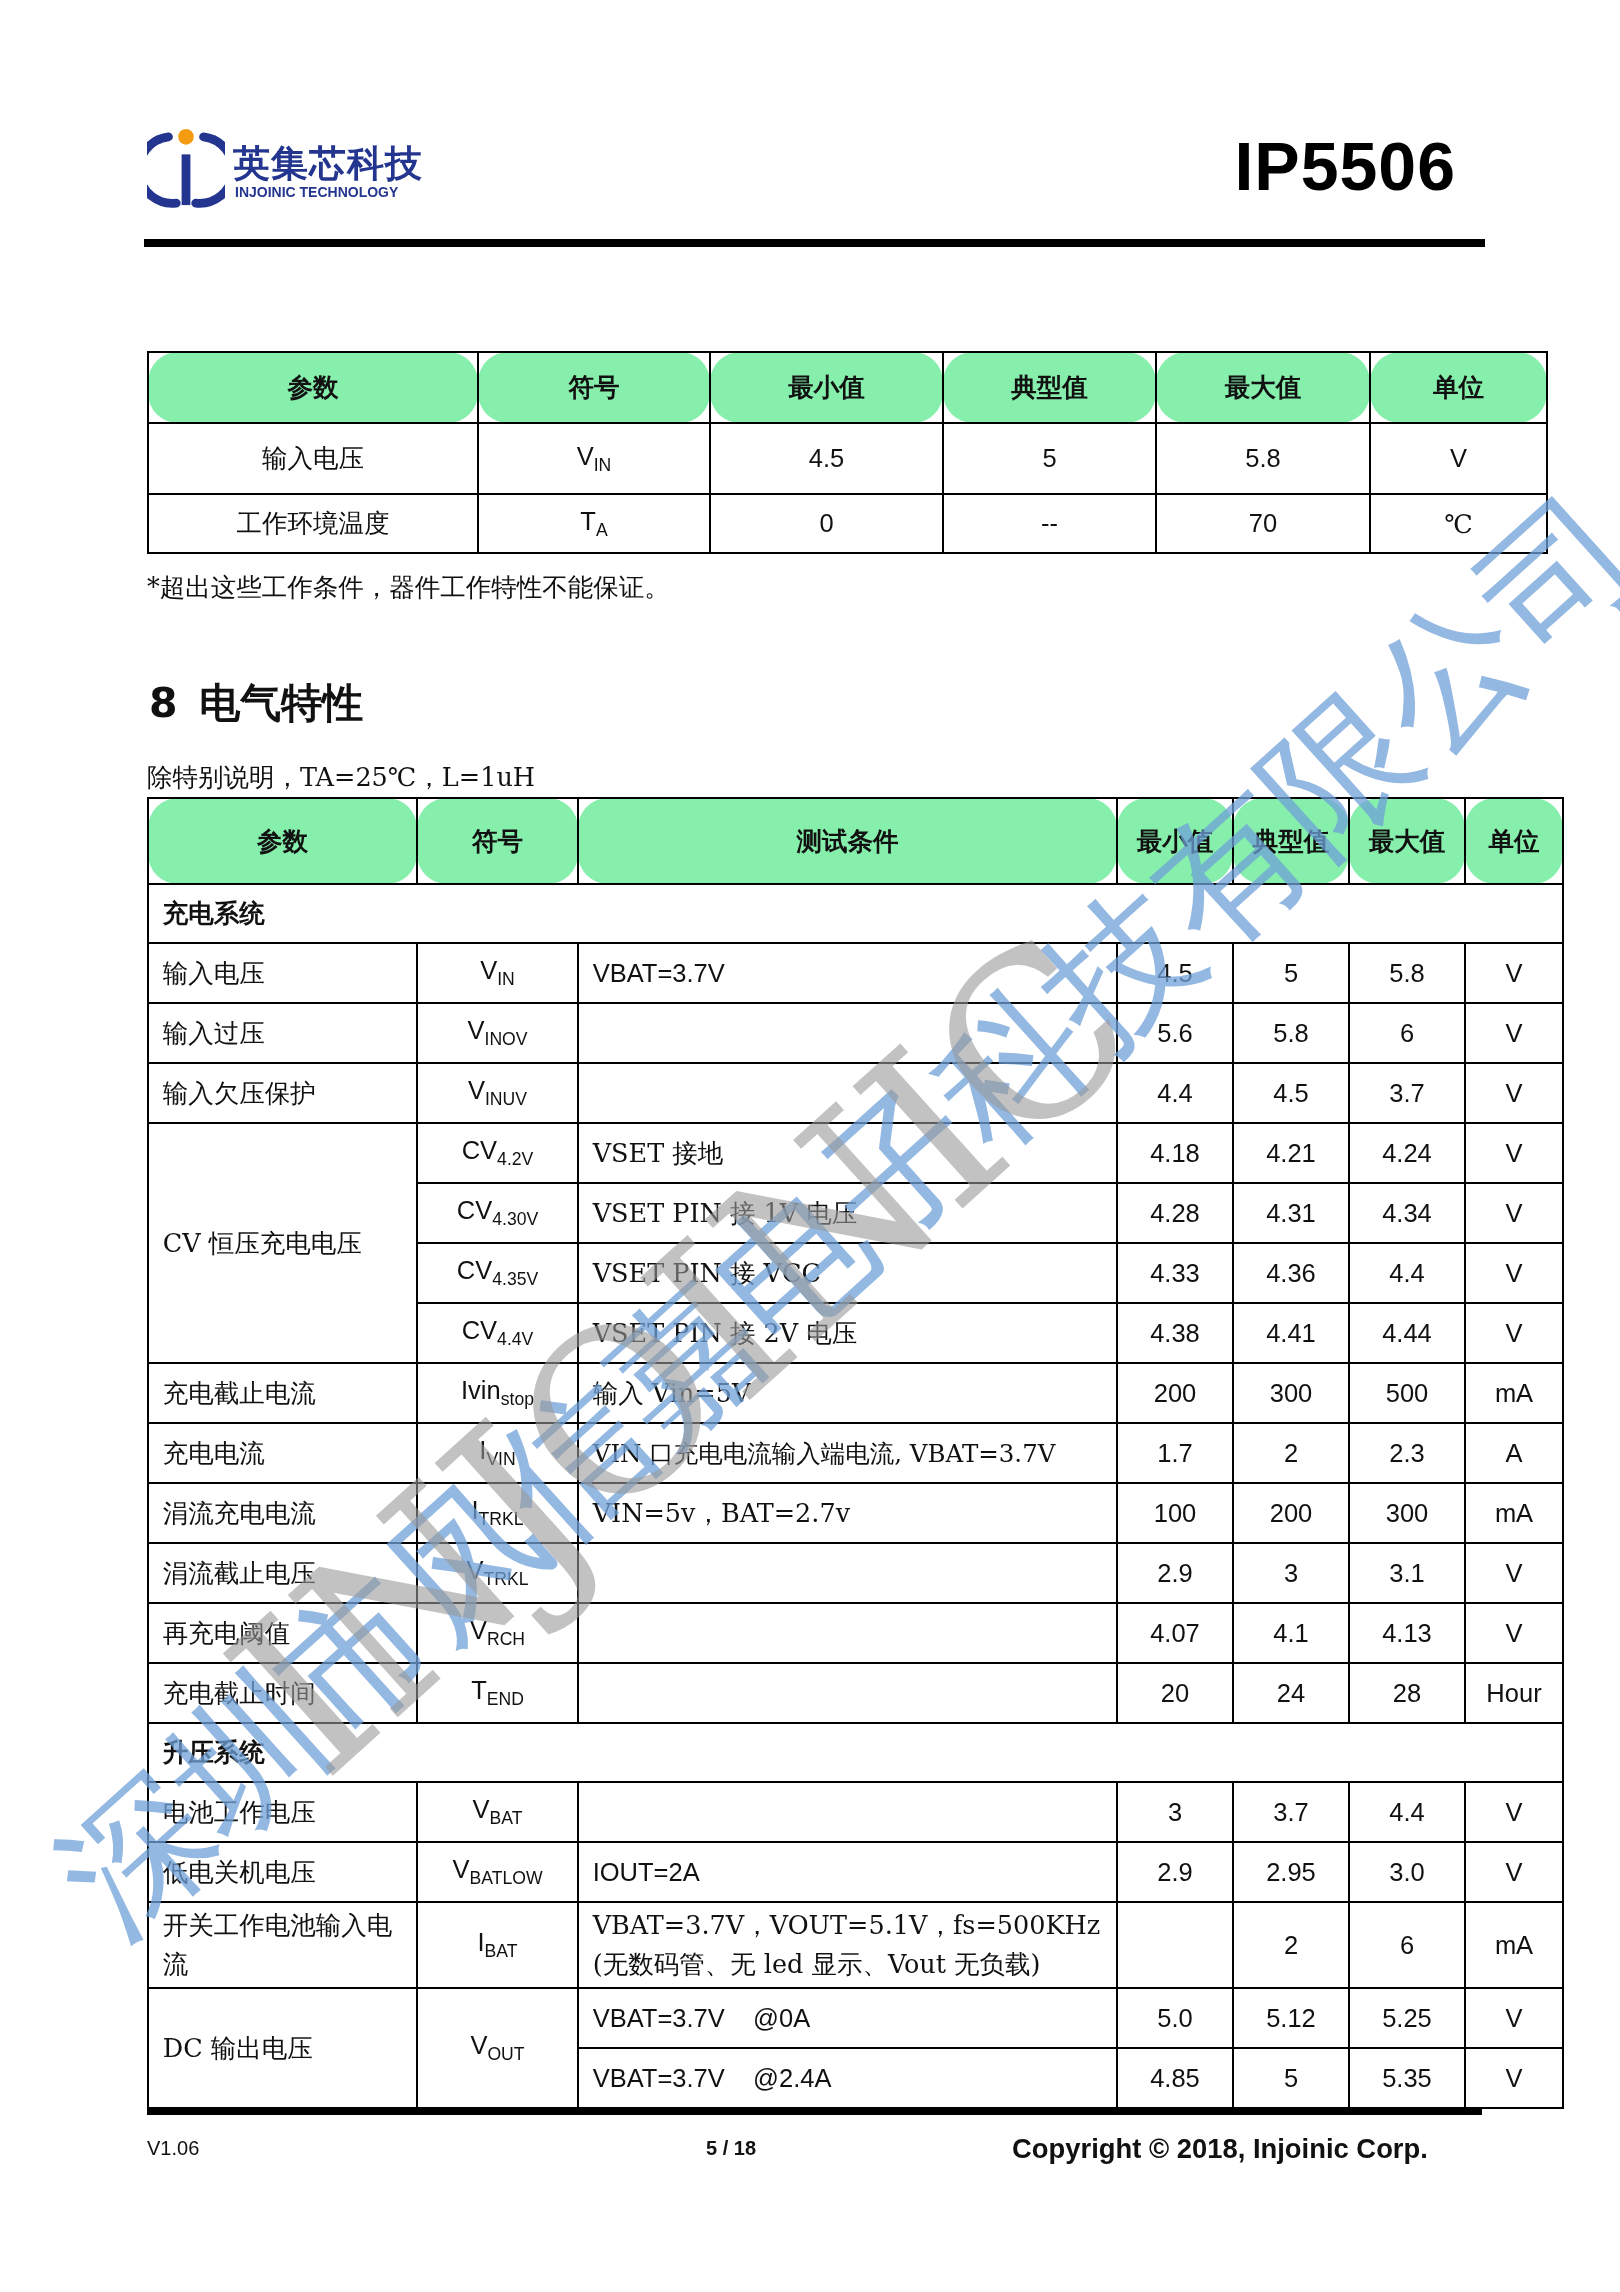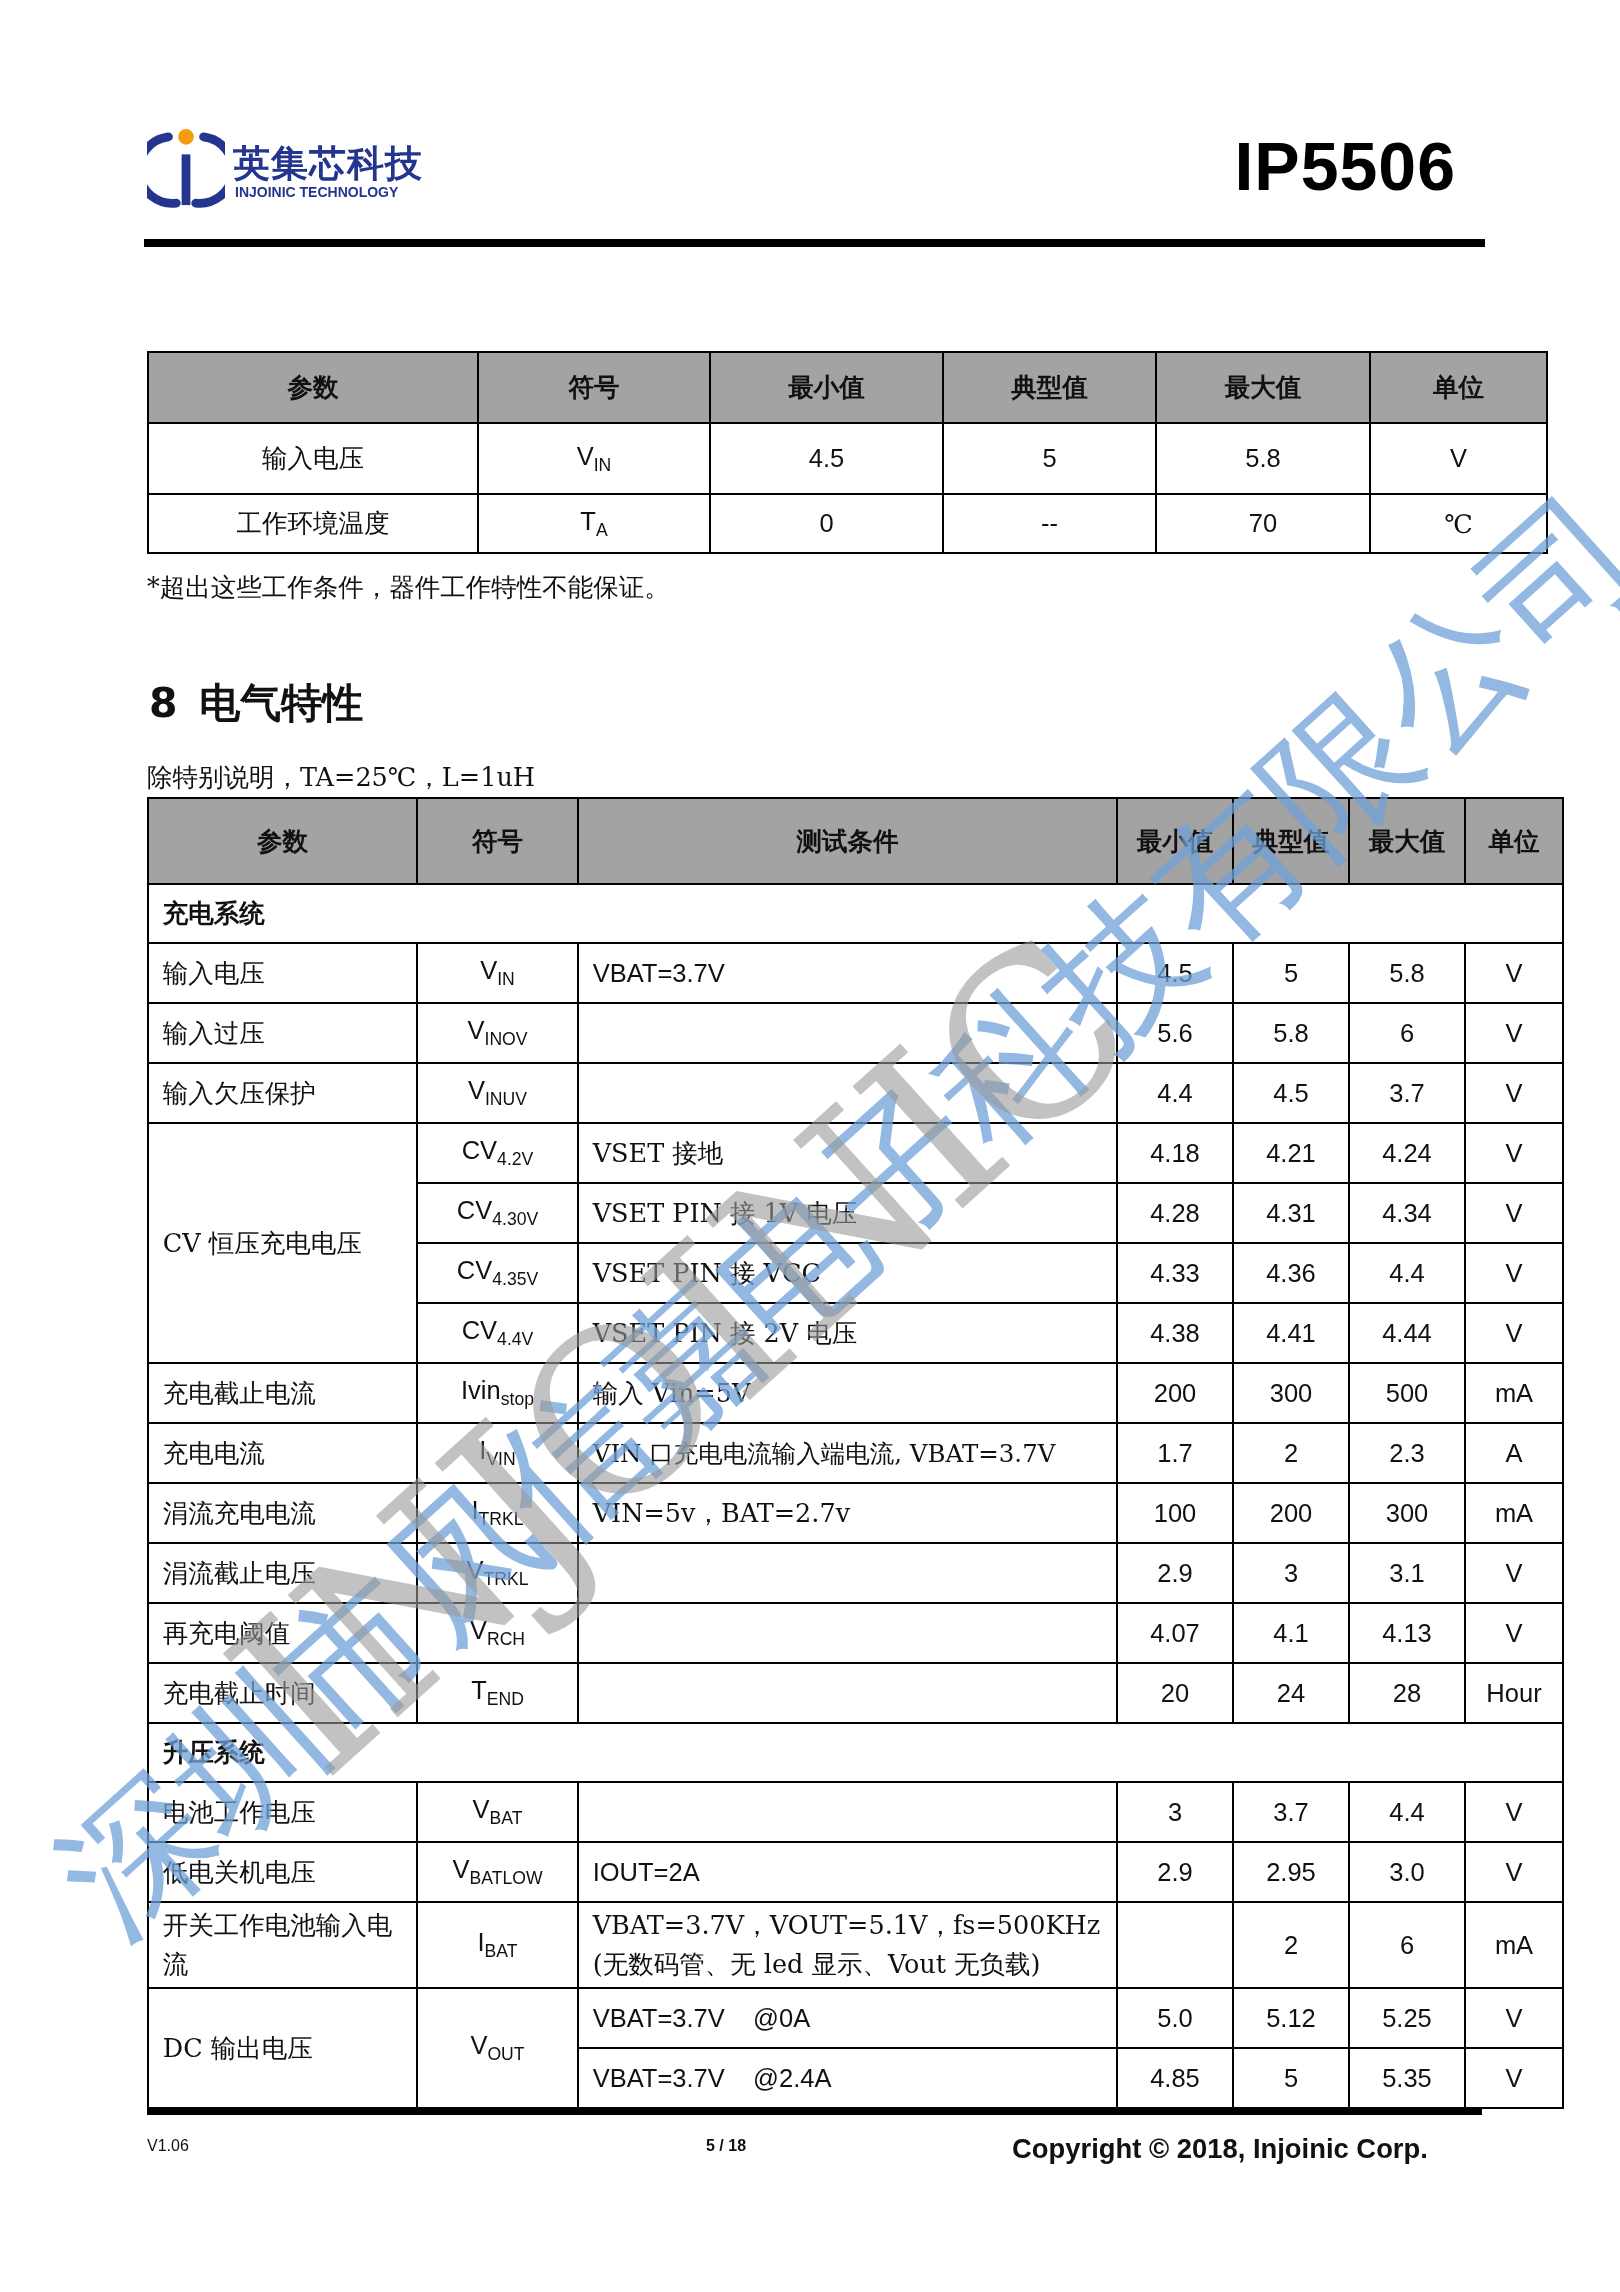--- a/index.html
+++ b/index.html
@@ -18,31 +18,31 @@
                 color: #000; letter-spacing: 1px; }
   .header-rule { position: absolute; left: 144px; top: 239px; width: 1341px; height: 7.8px; background: #000; }
 
   h2.sec { position: absolute; margin: 0; font-size: 41px; font-weight: bold; color: #111;
            font-family: "DejaVu Sans", sans-serif; }
   .sec .num { margin-right: 21.6px; }
 
   table { border-collapse: collapse; position: absolute; table-layout: fixed; }
   td, th { border: 2px solid #000; text-align: center; vertical-align: middle; padding: 0;
            font-size: 25.5px; font-weight: normal; }
-  th { background: #a3a3a3; font-weight: bold; font-family: "DejaVu Sans", sans-serif; }
+  th { background: #86efac; font-weight: bold; font-family: "DejaVu Sans", sans-serif; border-radius: 30px; }
   .cn { font-family: "DejaVu Serif", serif; }
   .left { text-align: left; padding-left: 13.7px; }
   sub { font-size: 17.6px; vertical-align: -5.9px; }
 
   .note { position: absolute; font-size: 25.5px; font-family: "DejaVu Serif", serif; }
 
   .group td { text-align: left; padding-left: 13.7px; font-weight: bold; font-family: "DejaVu Sans", sans-serif; }
 
   .footer-rule { position: absolute; left: 147px; top: 2107px; width: 1335px; height: 7.8px; background: #000; }
-  .footer { position: absolute; top: 2137px; font-size: 16px; }
+  .footer { position: absolute; top: 2137px; font-size: 20px; }
   .watermark { position: absolute; left: 0; top: 0; width: 1620px; height: 2293px; pointer-events: none; }
 </style>
 </head>
 <body>
 
 <div class="page">
 
   <div class="header">
     <div class="logo">
       <svg width="78" height="88" viewBox="0 0 80 90" style="position:absolute;left:0;top:0;">

